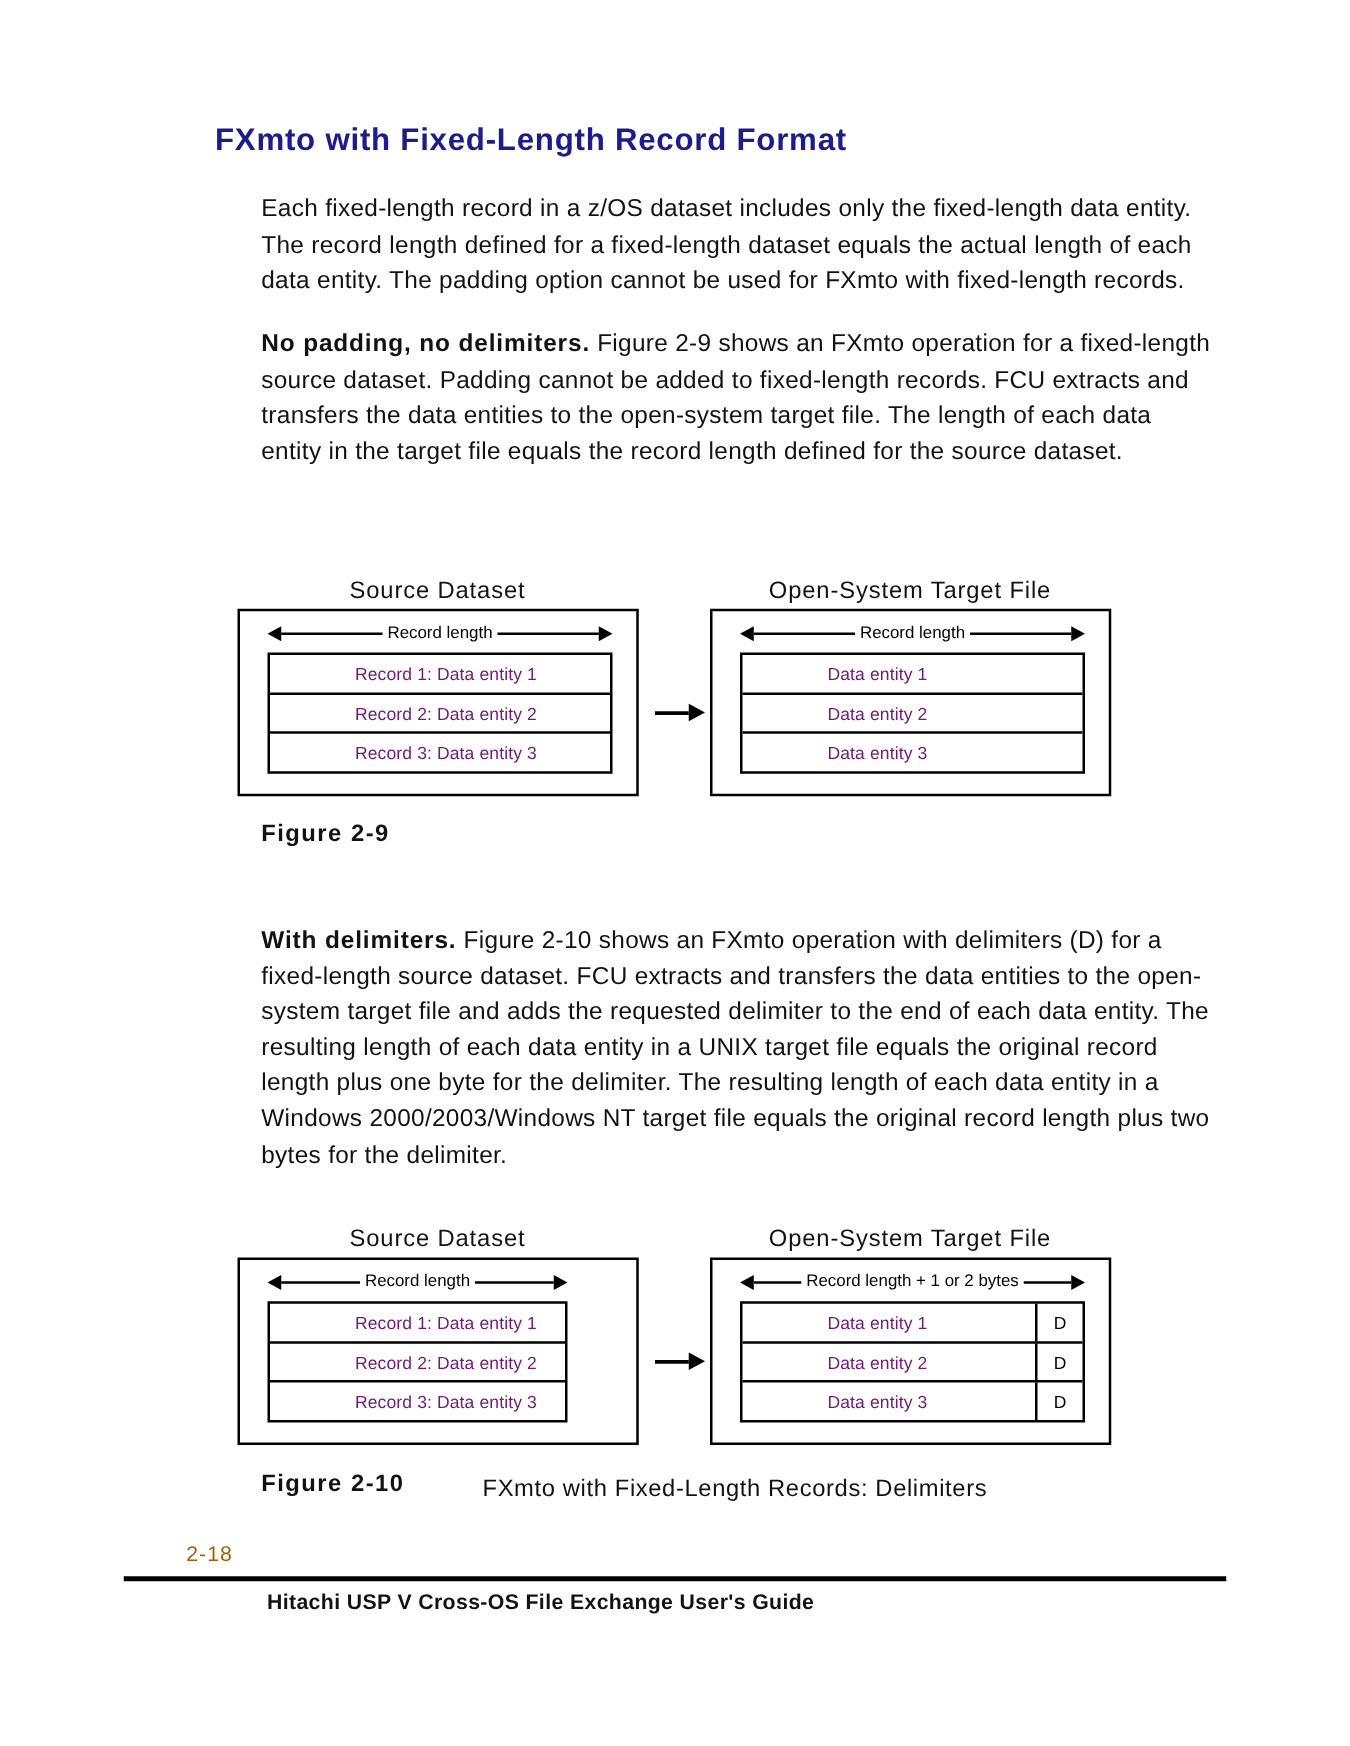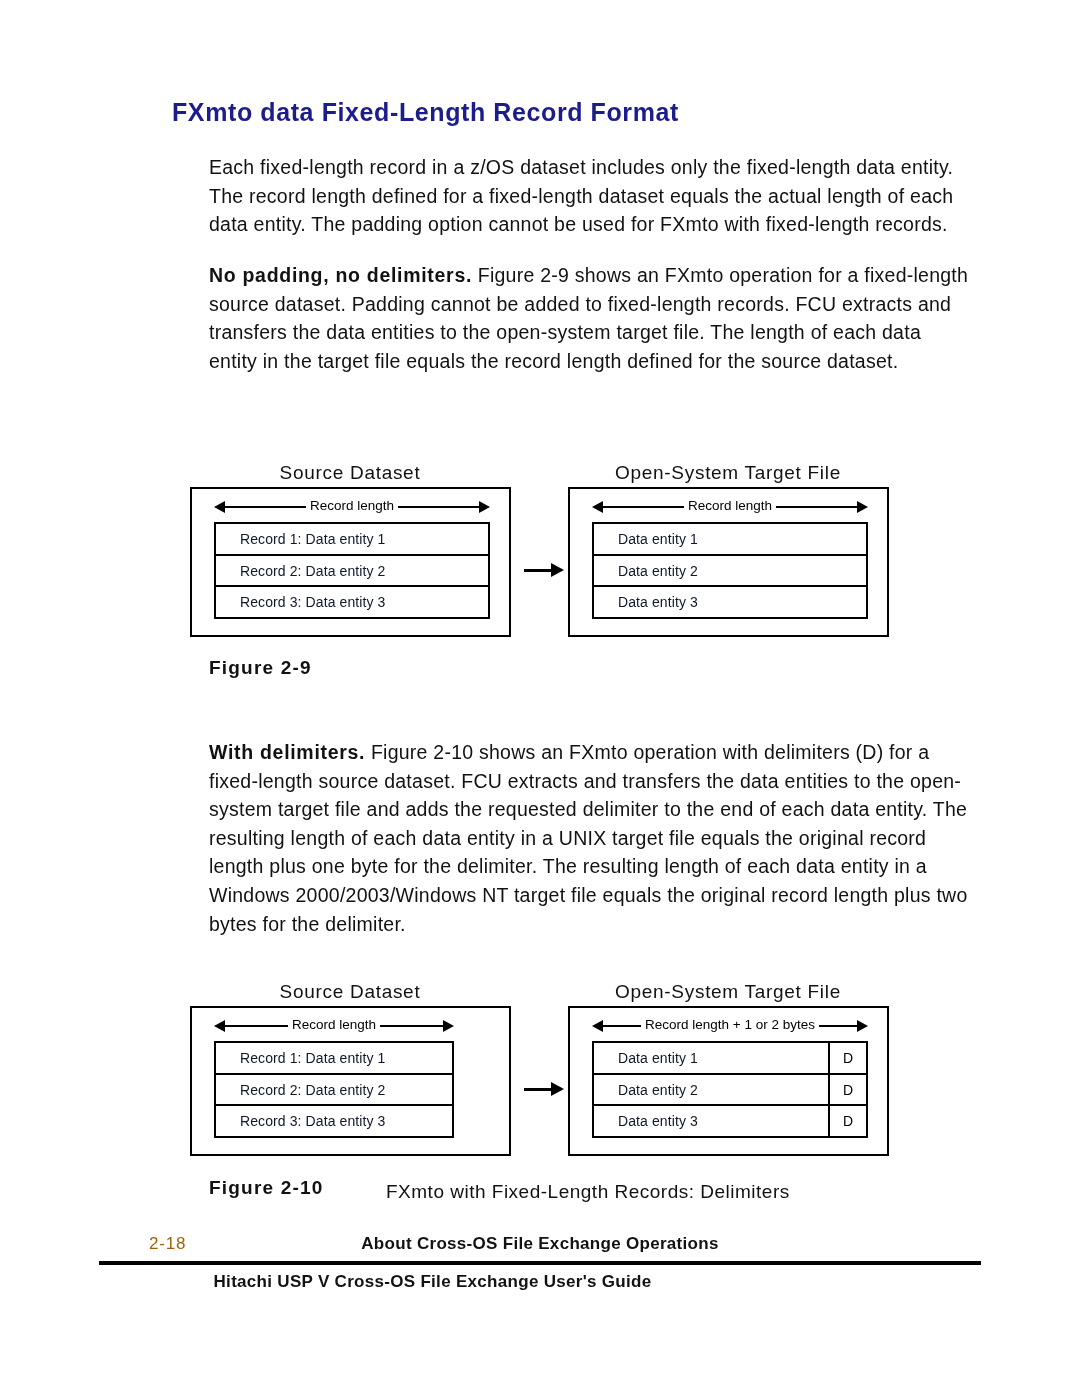--- a/index.html
+++ b/index.html
@@ -116,23 +116,24 @@
     border-bottom: 2px solid #000;
     box-sizing: border-box;
   }
   .rec-row:last-child { border-bottom: none; }
   .rec-cell {
     flex: 1 1 auto;
     display: flex;
     align-items: center;
     padding-left: 24px;
     font-size: 14px;
-    color: #0f172a;
+    color: #701a75;
     letter-spacing: 0.1px;
     box-sizing: border-box;
+    margin-left: 44px;
   }
   .rec-delim {
     flex: 0 0 38px;
     border-left: 2px solid #000;
     display: flex;
     align-items: center;
     justify-content: center;
     font-size: 14px;
     color: #000;
     box-sizing: border-box;
@@ -217,21 +218,21 @@
     font-weight: bold;
     letter-spacing: 0.3px;
     color: #121212;
   }
 </style>
 </head>
 <body>
 
 <div class="page">
 
-  <div class="page-heading">FXmto data Fixed-Length Record Format</div>
+  <div class="page-heading">FXmto with Fixed-Length Record Format</div>
 
   <div class="para" id="para-1">Each fixed-length record in a z/OS dataset includes only the fixed-length data entity. The record length defined for a fixed-length dataset equals the actual length of each data entity. The padding option cannot be used for FXmto with fixed-length records.</div>
 
   <div class="para" id="para-2"><b>No padding, no delimiters.</b><span> Figure 2-9 shows an FXmto operation for a fixed-length source dataset. Padding cannot be added to fixed-length records. FCU extracts and transfers the data entities to the open-system target file. The length of each data entity in the target file equals the record length defined for the source dataset.</span></div>
 
   <div class="diagram">
 
     <div class="diagram-col-label" style="left:190px; top:462px; width:320px;">Source Dataset</div>
 
     <div class="outer-box" style="left:190px; top:487px; width:321px; height:150px;">
@@ -354,17 +355,16 @@
       </div>
     </div>
   </div>
 
   <div class="fig-caption" id="fig-caption-2">
     <span class="fig-num">Figure 2-10</span>
     <span class="fig-title">FXmto with Fixed-Length Records: Delimiters</span>
   </div>
 
   <div class="footer-page-num">2-18</div>
-  <div class="footer-chapter">About Cross-OS File Exchange Operations</div>
   <div class="footer-line"></div>
   <div class="footer-guide">Hitachi USP V Cross-OS File Exchange User's Guide</div>
 
 </div>
 
 </body></html>

